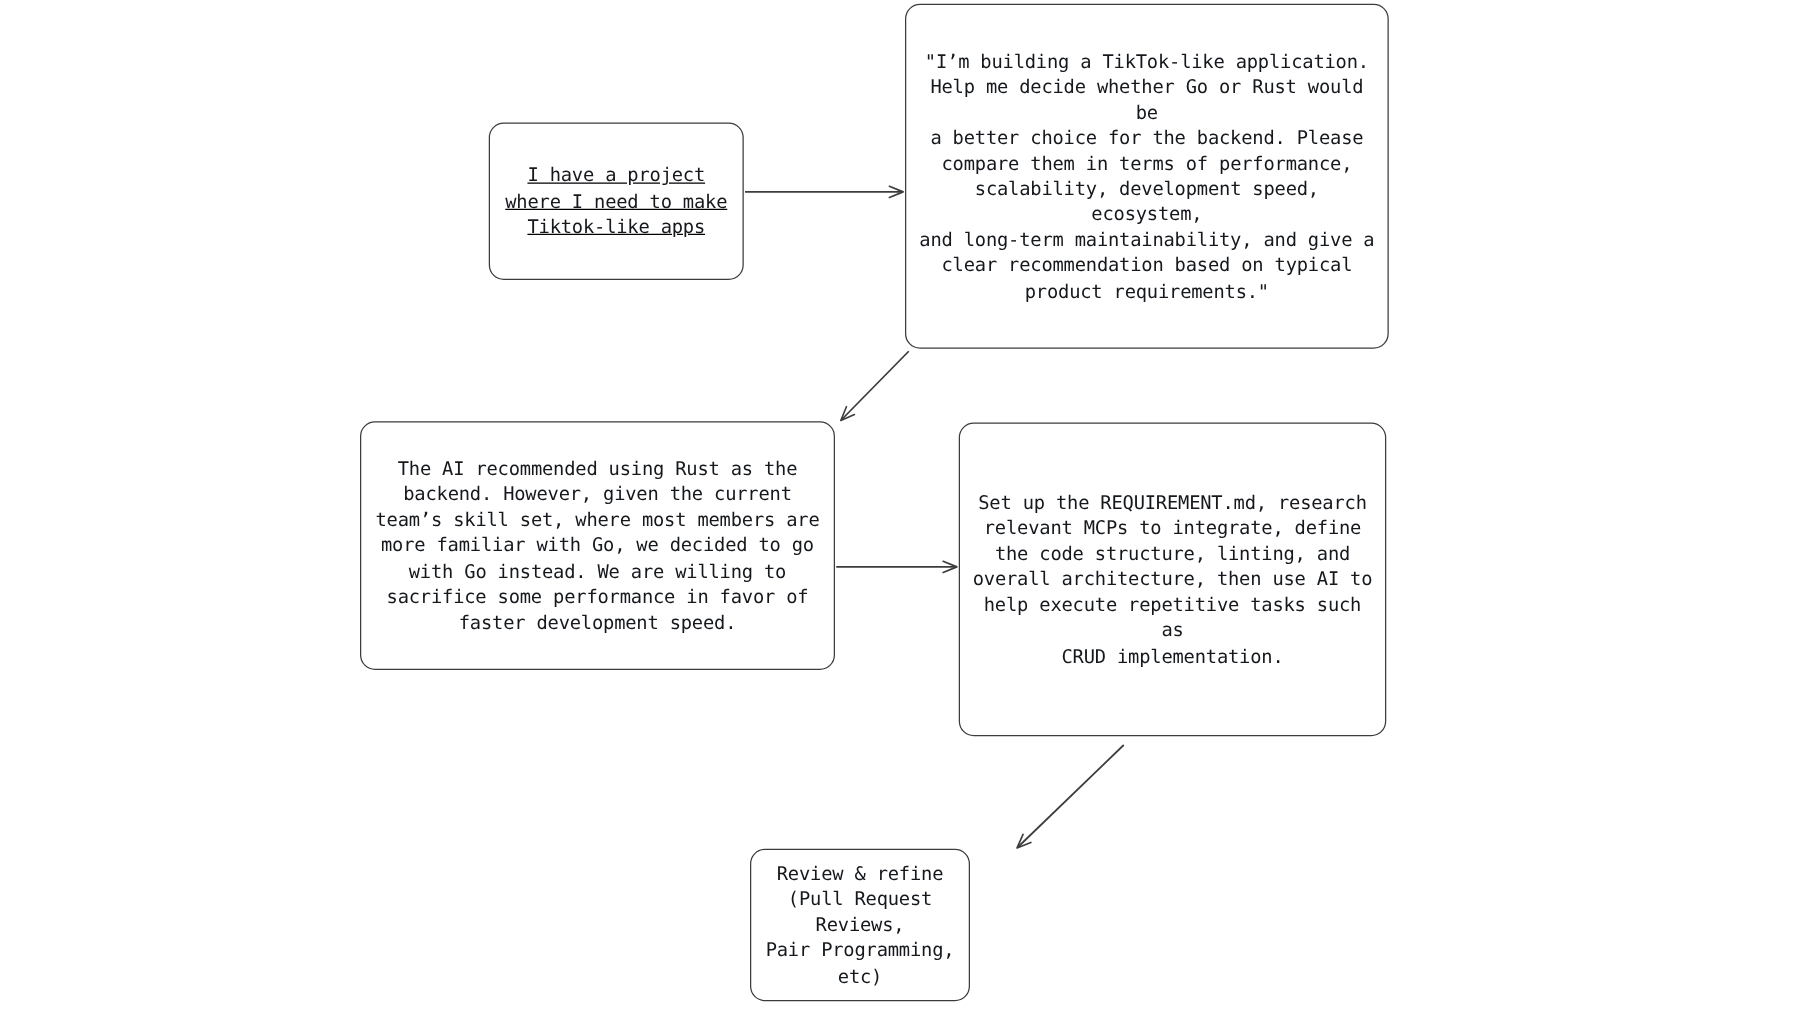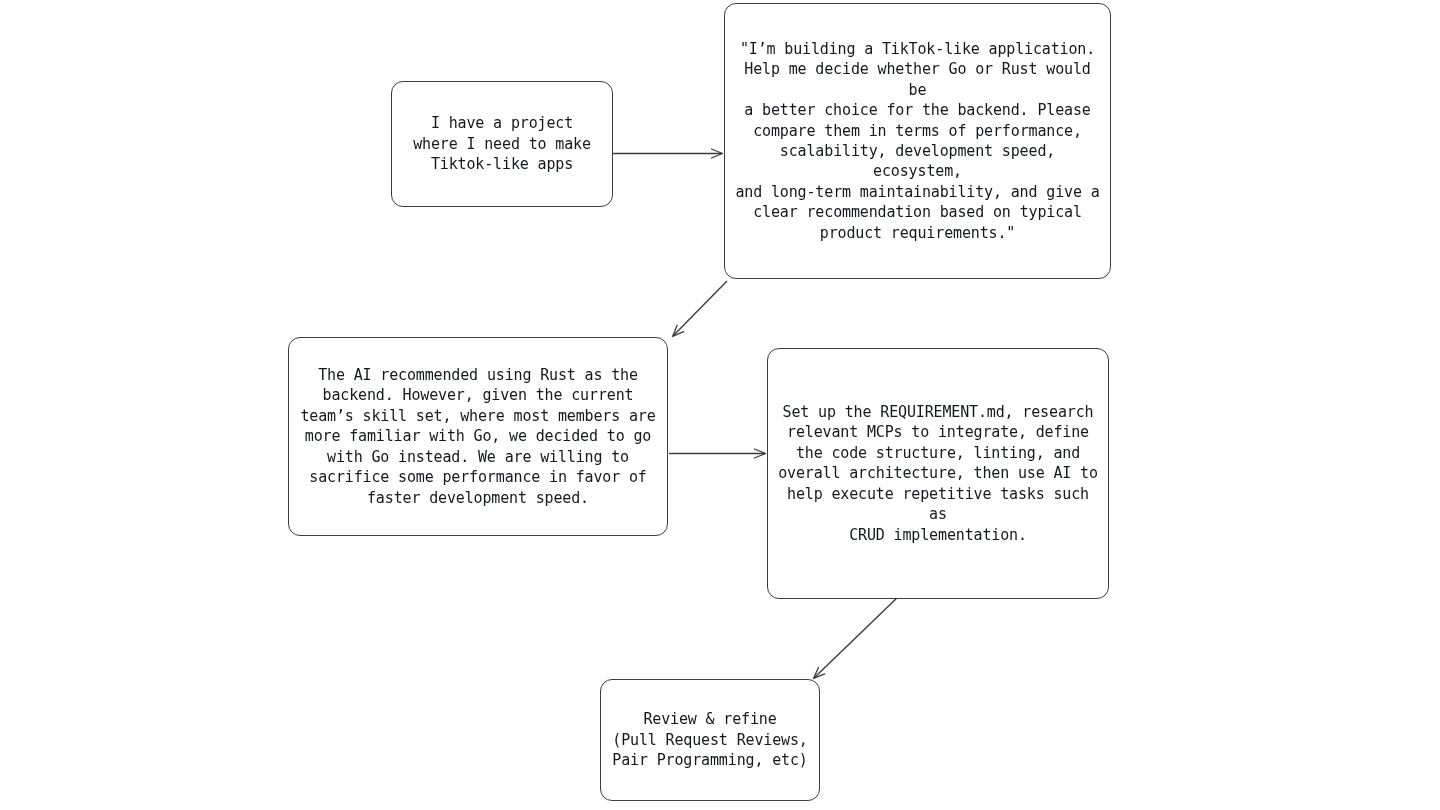--- a/index.html
+++ b/index.html
@@ -46,25 +46,25 @@
     white-space: pre-line;
     color: #15181c;
     font-family: "DejaVu Sans Mono", "Liberation Mono", monospace;
     font-size: 15px;
     line-height: 20.4px;
     letter-spacing: -0.15px;
     font-weight: 400;
   }
 
   
-  #node-idea        { left: 391px;  top: 81px;  width: 222px; height: 126px; }
+  #node-idea        { left: 391px;  top: 98px;  width: 204px; height: 126px; text-decoration: underline; }
   #node-prompt      { left: 724px;  top: 3px;   width: 387px; height: 276px; }
   #node-decision    { left: 288px;  top: 337px; width: 380px; height: 199px; }
-  #node-setup       { left: 767px;  top: 348px; width: 342px; height: 251px; }
-  #node-review      { left: 600px;  top: 679px; width: 220px; height: 122px; }
+  #node-setup       { left: 767px;  top: 338px; width: 342px; height: 251px; }
+  #node-review      { left: 600px;  top: 679px; width: 176px; height: 122px; }
 </style>
 </head>
 <body>
 
 <div id="canvas">
 
   <svg id="edges" viewBox="0 0 1440 810" width="1440" height="810" xmlns="http://www.w3.org/2000/svg">
     <defs>
       <marker id="arrowhead" markerWidth="13" markerHeight="11" refX="11.5" refY="5.5" orient="auto" markerUnits="userSpaceOnUse">
         <path d="M1,1 L12,5.5 L1,10" fill="none" stroke="#3c3c3c" stroke-width="1.3" stroke-linecap="round" stroke-linejoin="round"></path>

